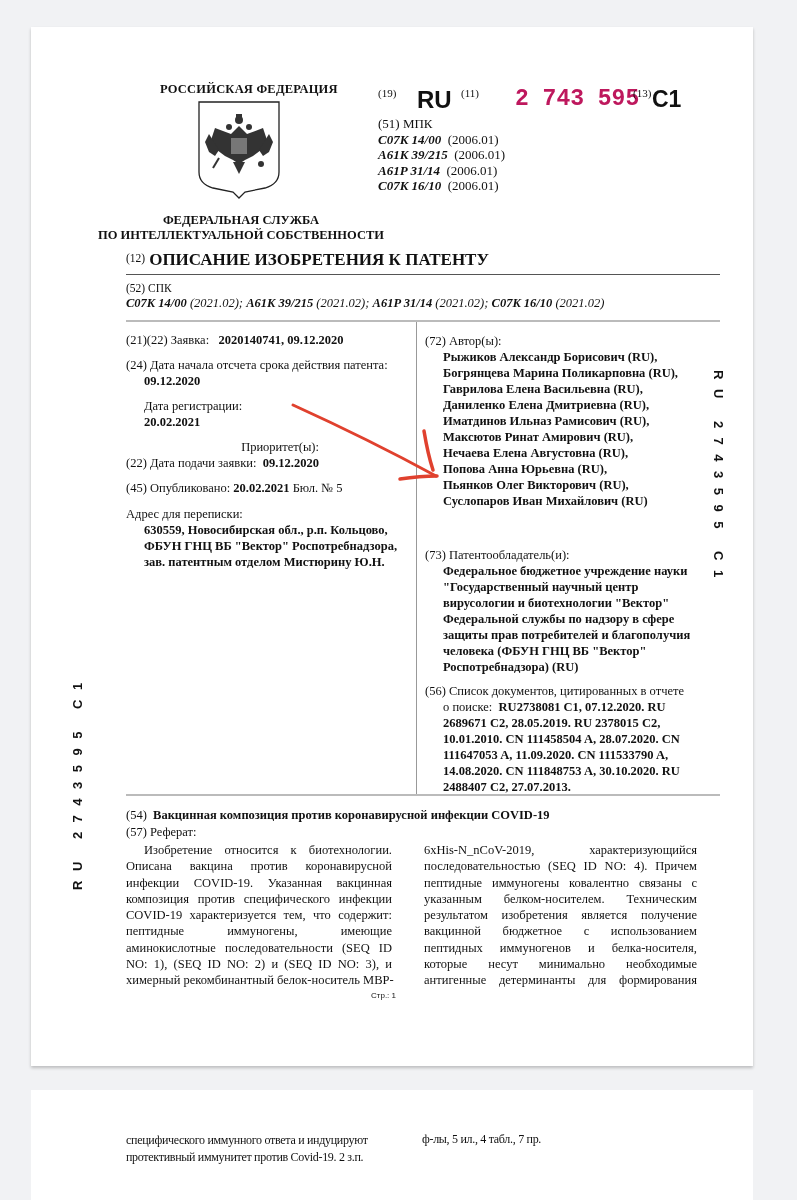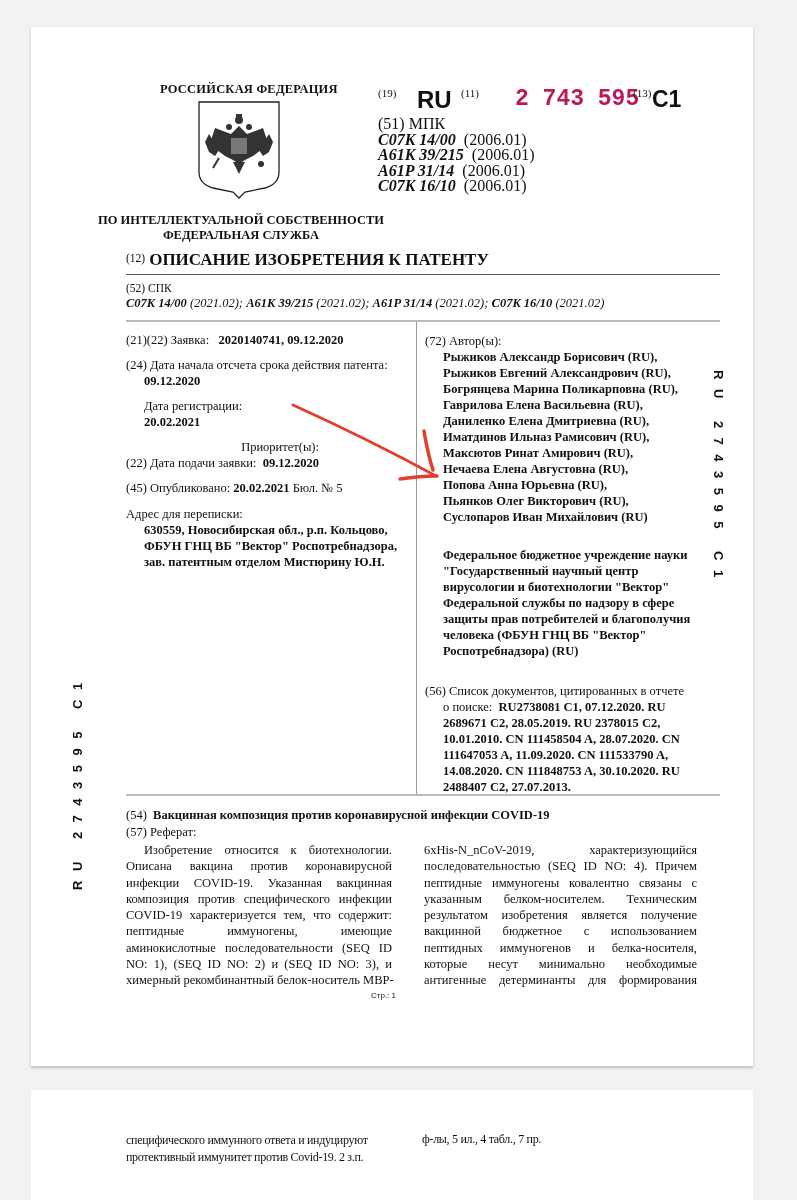--- a/index.html
+++ b/index.html
@@ -13,21 +13,21 @@
   .i { font-style:italic; }
   .hdr-country { left:160px; top:82px; font-size:12.5px; font-weight:bold; letter-spacing:0.2px; }
   .emblem { left:195px; top:100px; width:88px; height:100px; }
   .agency { top:213px; font-size:12.5px; font-weight:bold; text-align:center; width:290px; left:96px; line-height:15px; }
   .num19 { left:378px; top:87px; font-size:11px; }
   .ru-big { left:417px; top:86px; font-family:"Liberation Sans", sans-serif; font-weight:bold; font-size:24px; }
   .num11 { left:461px; top:87px; font-size:11px; }
   .patno { left:515px; top:86px; font-family:Liberation Mono, monospace; font-weight:bold; font-size:23px; color:#be185d; }
   .num13 { left:633px; top:87px; font-size:11px; }
   .kind { left:652px; top:86px; font-family:"Liberation Sans", sans-serif; font-weight:bold; font-size:23px; }
-  .ipc { left:378px; top:116px; font-size:16px; line-height:15.5px; }
+  .ipc { left:378px; top:116px; font-size:13px; line-height:15.5px; }
   .doc-type { left:126px; top:250px; font-size:17px; font-weight:bold; }
   .doc-type .lbl { font-size:11.5px; font-weight:normal; vertical-align:3px; margin-right:4px; }
   .rule-top { position:absolute; left:126px; top:274px; width:594px; height:1px; background:#555; }
   .cpc-label { left:126px; top:282px; font-size:11.5px; }
   .cpc { left:126px; top:296px; font-size:12.5px; }
   .rule-mid { position:absolute; left:126px; top:320px; width:594px; height:2px; background:#bbb; }
   .vline { position:absolute; left:416px; top:322px; width:1px; height:472px; background:#999; }
   .rule-bot { position:absolute; left:126px; top:794px; width:594px; height:2px; background:#bbb; }
   .lcol { left:126px; font-size:12.5px; }
   .rcol { left:425px; font-size:12.5px; }
@@ -68,22 +68,22 @@
     <path d="M14 34 L10 42 L14 52 L20 56 L24 50 Z"></path>
     <path d="M74 34 L78 42 L74 52 L68 56 L64 50 Z"></path>
     <path d="M38 62 L44 74 L50 62 Z"></path>
     <rect x="36" y="38" width="16" height="16" fill="#777"></rect>
     <path d="M24 58 L18 68" stroke="#333" stroke-width="2"></path>
     <circle cx="66" cy="64" r="3"></circle>
   </g>
 </svg>
 
 <div class="abs agency">
+  <div>ФЕДЕРАЛЬНАЯ СЛУЖБА</div>
   <div>ПО ИНТЕЛЛЕКТУАЛЬНОЙ СОБСТВЕННОСТИ</div>
-  <div>ФЕДЕРАЛЬНАЯ СЛУЖБА</div>
 </div>
 
 <div class="abs num19">(19)</div>
 <div class="abs ru-big">RU</div>
 <div class="abs num11">(11)</div>
 <div class="abs patno">2 743 595</div>
 <div class="abs num13">(13)</div>
 <div class="abs kind">C1</div>
 
 <div class="abs ipc">
@@ -132,33 +132,33 @@
 <div class="abs lcol blk" style="top:506px;">
   <div>Адрес для переписки:</div>
   <div class="b indent">630559, Новосибирская обл., р.п. Кольцово,</div>
   <div class="b indent">ФБУН ГНЦ ВБ "Вектор" Роспотребнадзора,</div>
   <div class="b indent">зав. патентным отделом Мистюрину Ю.Н.</div>
 </div>
 
 <div class="abs rcol blk" style="top:333px;">
   <div>(72) Автор(ы):</div>
   <div class="b indent">Рыжиков Александр Борисович (RU),</div>
-  <div class="b indent">Рыжиков Евгений Александрович (RU),</div>
   <div class="b indent">Богрянцева Марина Поликарповна (RU),</div>
   <div class="b indent">Гаврилова Елена Васильевна (RU),</div>
   <div class="b indent">Даниленко Елена Дмитриевна (RU),</div>
   <div class="b indent">Иматдинов Ильназ Рамисович (RU),</div>
   <div class="b indent">Максютов Ринат Амирович (RU),</div>
   <div class="b indent">Нечаева Елена Августовна (RU),</div>
   <div class="b indent">Попова Анна Юрьевна (RU),</div>
   <div class="b indent">Пьянков Олег Викторович (RU),</div>
   <div class="b indent">Суслопаров Иван Михайлович (RU)</div>
 </div>
 
 <div class="abs rcol blk" style="top:547px;">
+  <div>(73) Патентообладатель(и):</div>
   <div class="b indent">Федеральное бюджетное учреждение науки</div>
   <div class="b indent">"Государственный научный центр</div>
   <div class="b indent">вирусологии и биотехнологии "Вектор"</div>
   <div class="b indent">Федеральной службы по надзору в сфере</div>
   <div class="b indent">защиты прав потребителей и благополучия</div>
   <div class="b indent">человека (ФБУН ГНЦ ВБ "Вектор"</div>
   <div class="b indent">Роспотребнадзора) (RU)</div>
 </div>
 
 <div class="abs rcol blk" style="top:683px;">

